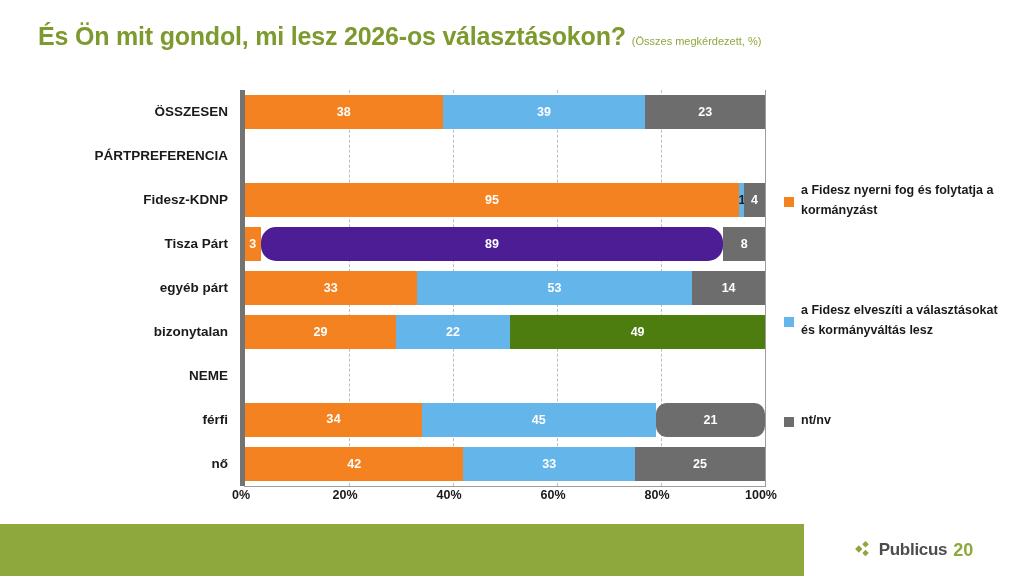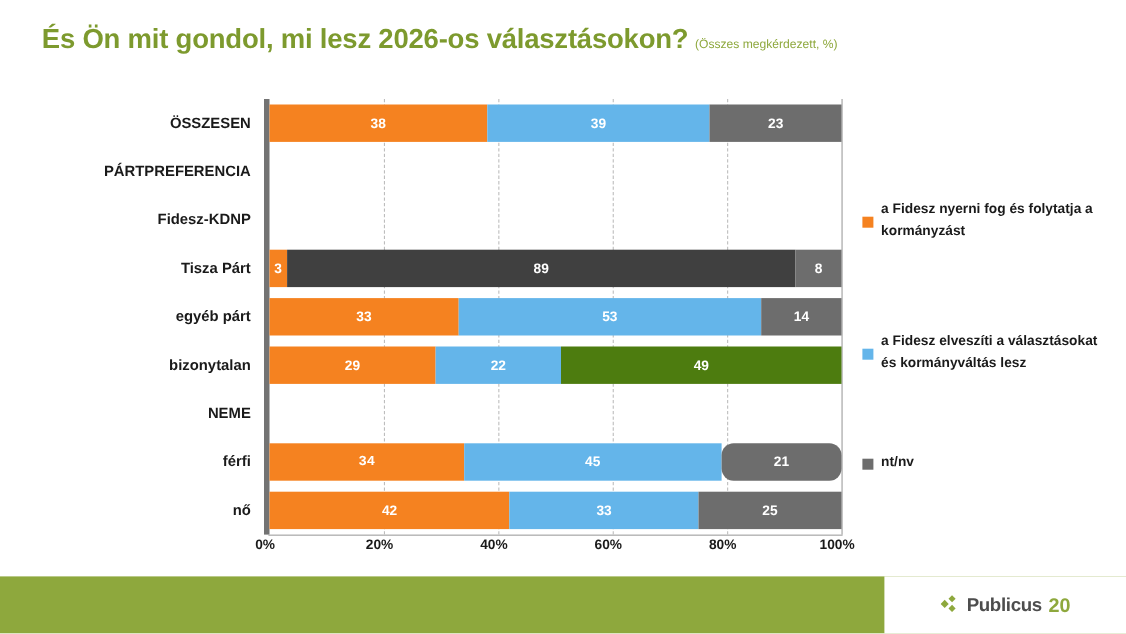--- a/index.html
+++ b/index.html
@@ -244,26 +244,39 @@
             </div>
             <div class="seg" style="left: 38%; width: 39%; background: rgb(100, 181, 234);">
               <span class="seg-val">39</span>
             </div>
             <div class="seg" style="left: 77%; width: 23%; background: rgb(109, 109, 109);">
               <span class="seg-val">23</span>
             </div>
           </div>
         </div>
         <div class="bar-row" style="top: 44px;"></div>
+        <div class="bar-row" style="top: 88px;">
+          <div class="bar-track">
+            <div class="seg" style="left: 0%; width: 95%; background: rgb(245, 130, 32);">
+              <span class="seg-val">95</span>
+            </div>
+            <div class="seg" style="left: 95%; width: 1%; background: rgb(100, 181, 234); overflow: visible;">
+              <span class="seg-val dark" style="left: -4px; right: auto; width: 14px;">1</span>
+            </div>
+            <div class="seg" style="left: 96%; width: 4%; background: rgb(109, 109, 109);">
+              <span class="seg-val">4</span>
+            </div>
+          </div>
+        </div>
         <div class="bar-row" style="top: 132px;">
           <div class="bar-track">
             <div class="seg" style="left: 0%; width: 3%; background: rgb(245, 130, 32);">
               <span class="seg-val">3</span>
             </div>
-            <div class="seg" style="left: 3%; width: 89%; background: #404040;">
+            <div class="seg" style="left: 3%; width: 89%; background: #4c1d95; border-radius: 15px;">
               <span class="seg-val">89</span>
             </div>
             <div class="seg" style="left: 92%; width: 8%; background: rgb(109, 109, 109);">
               <span class="seg-val">8</span>
             </div>
           </div>
         </div>
         <div class="bar-row" style="top: 176px;">
           <div class="bar-track">
             <div class="seg" style="left: 0%; width: 33%; background: rgb(245, 130, 32);">

